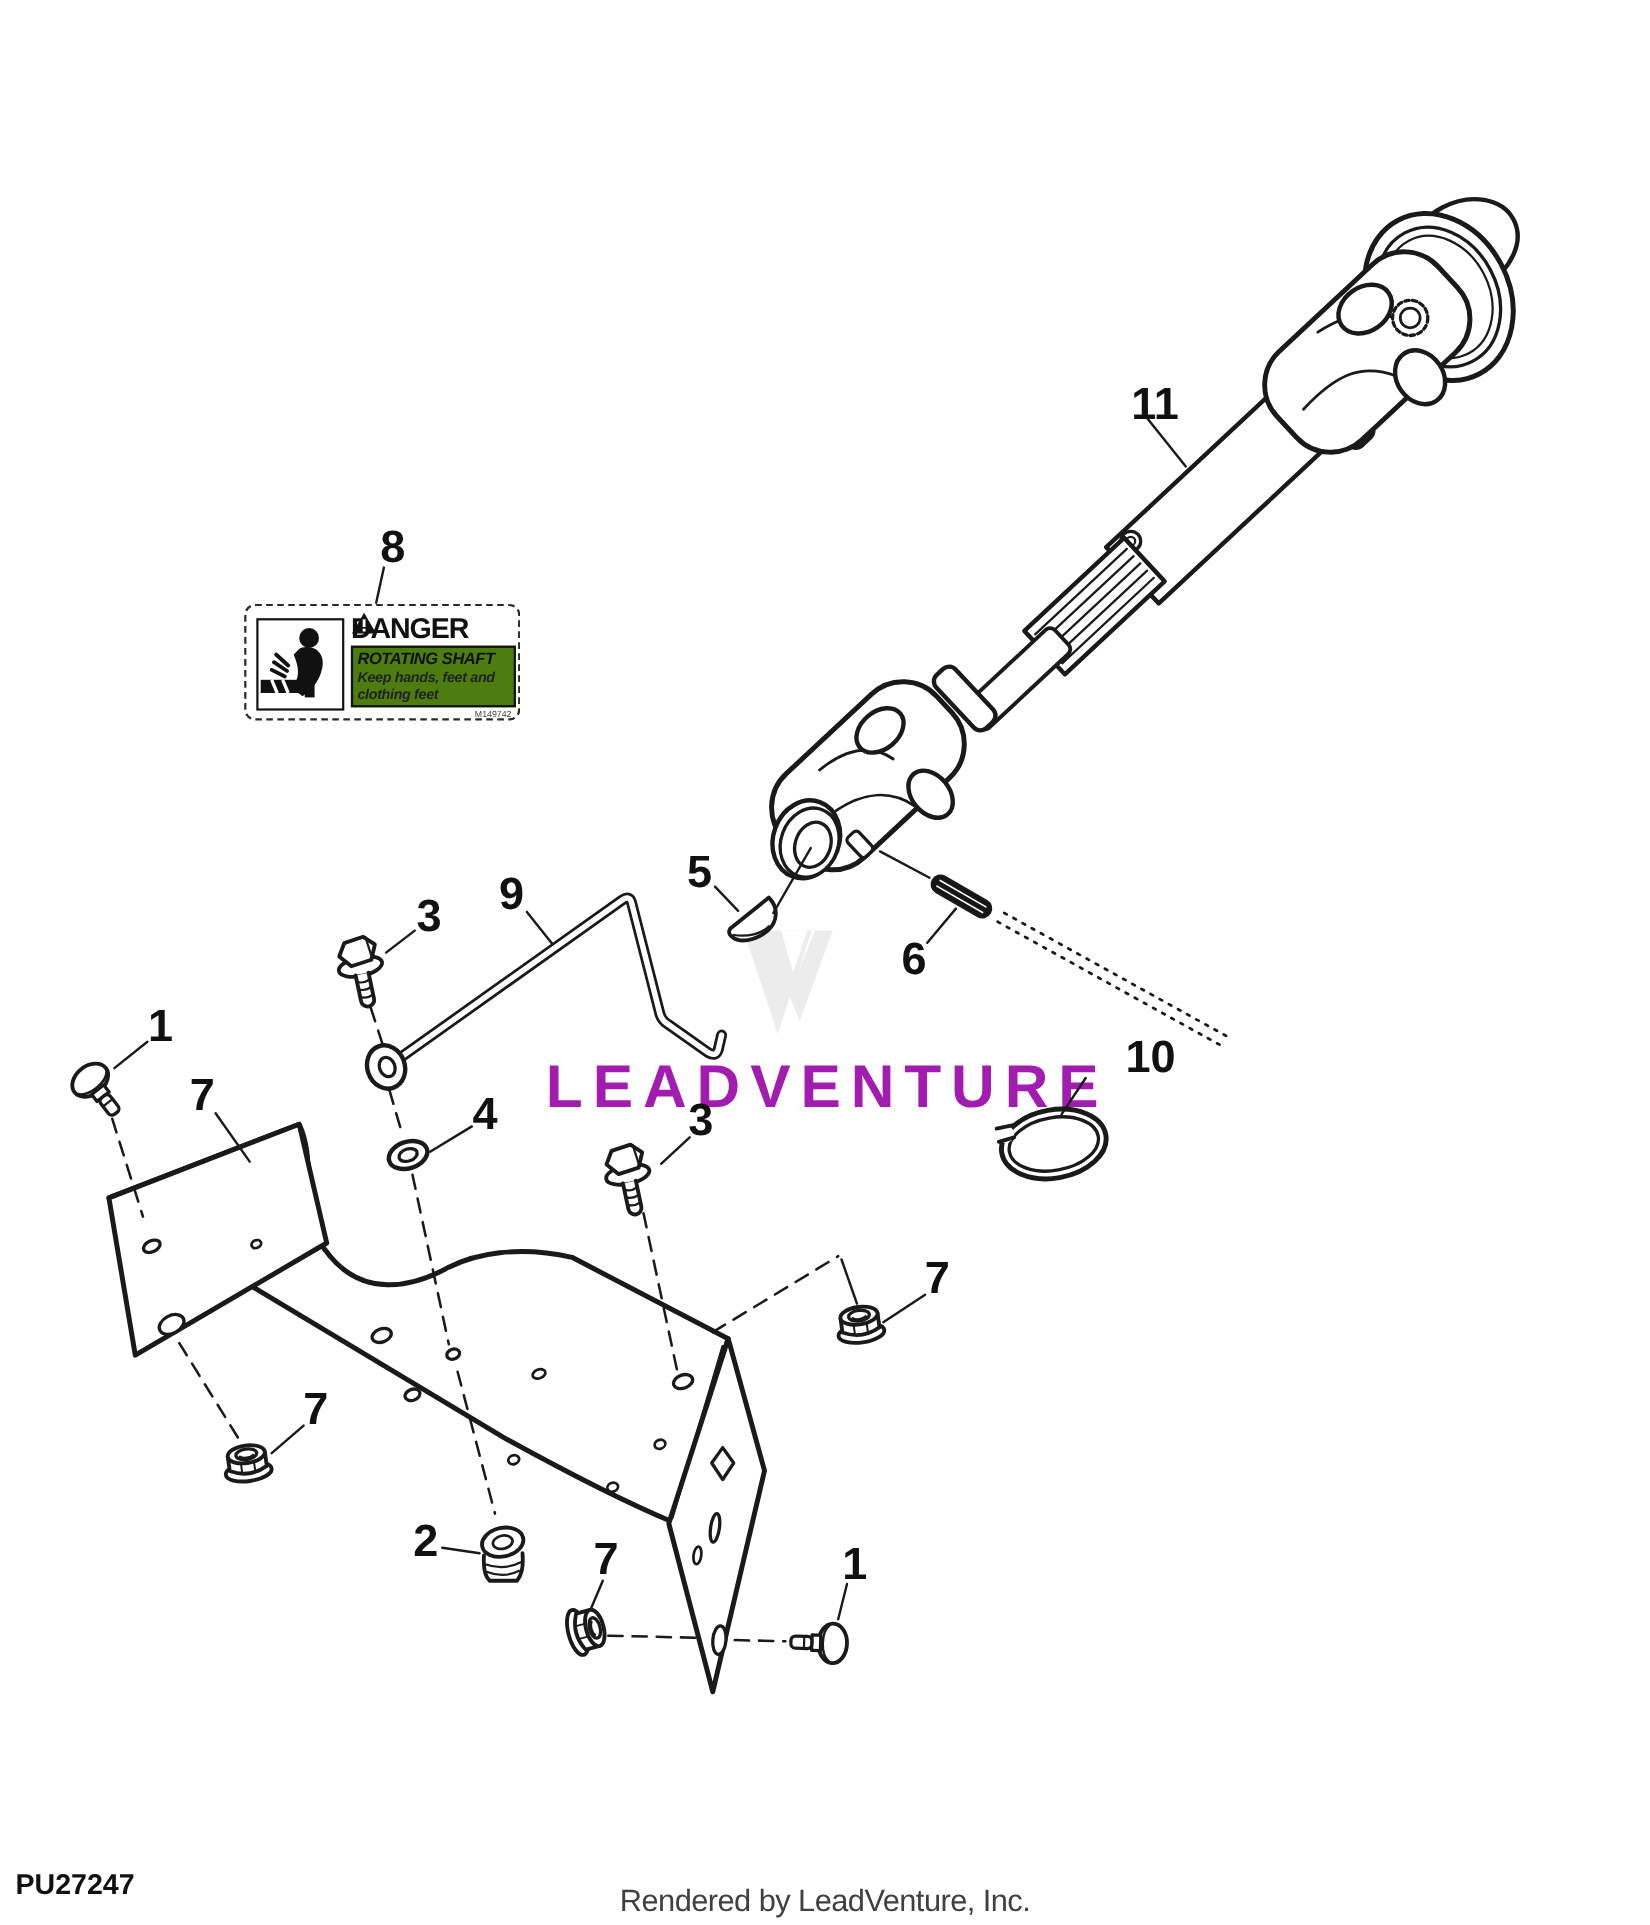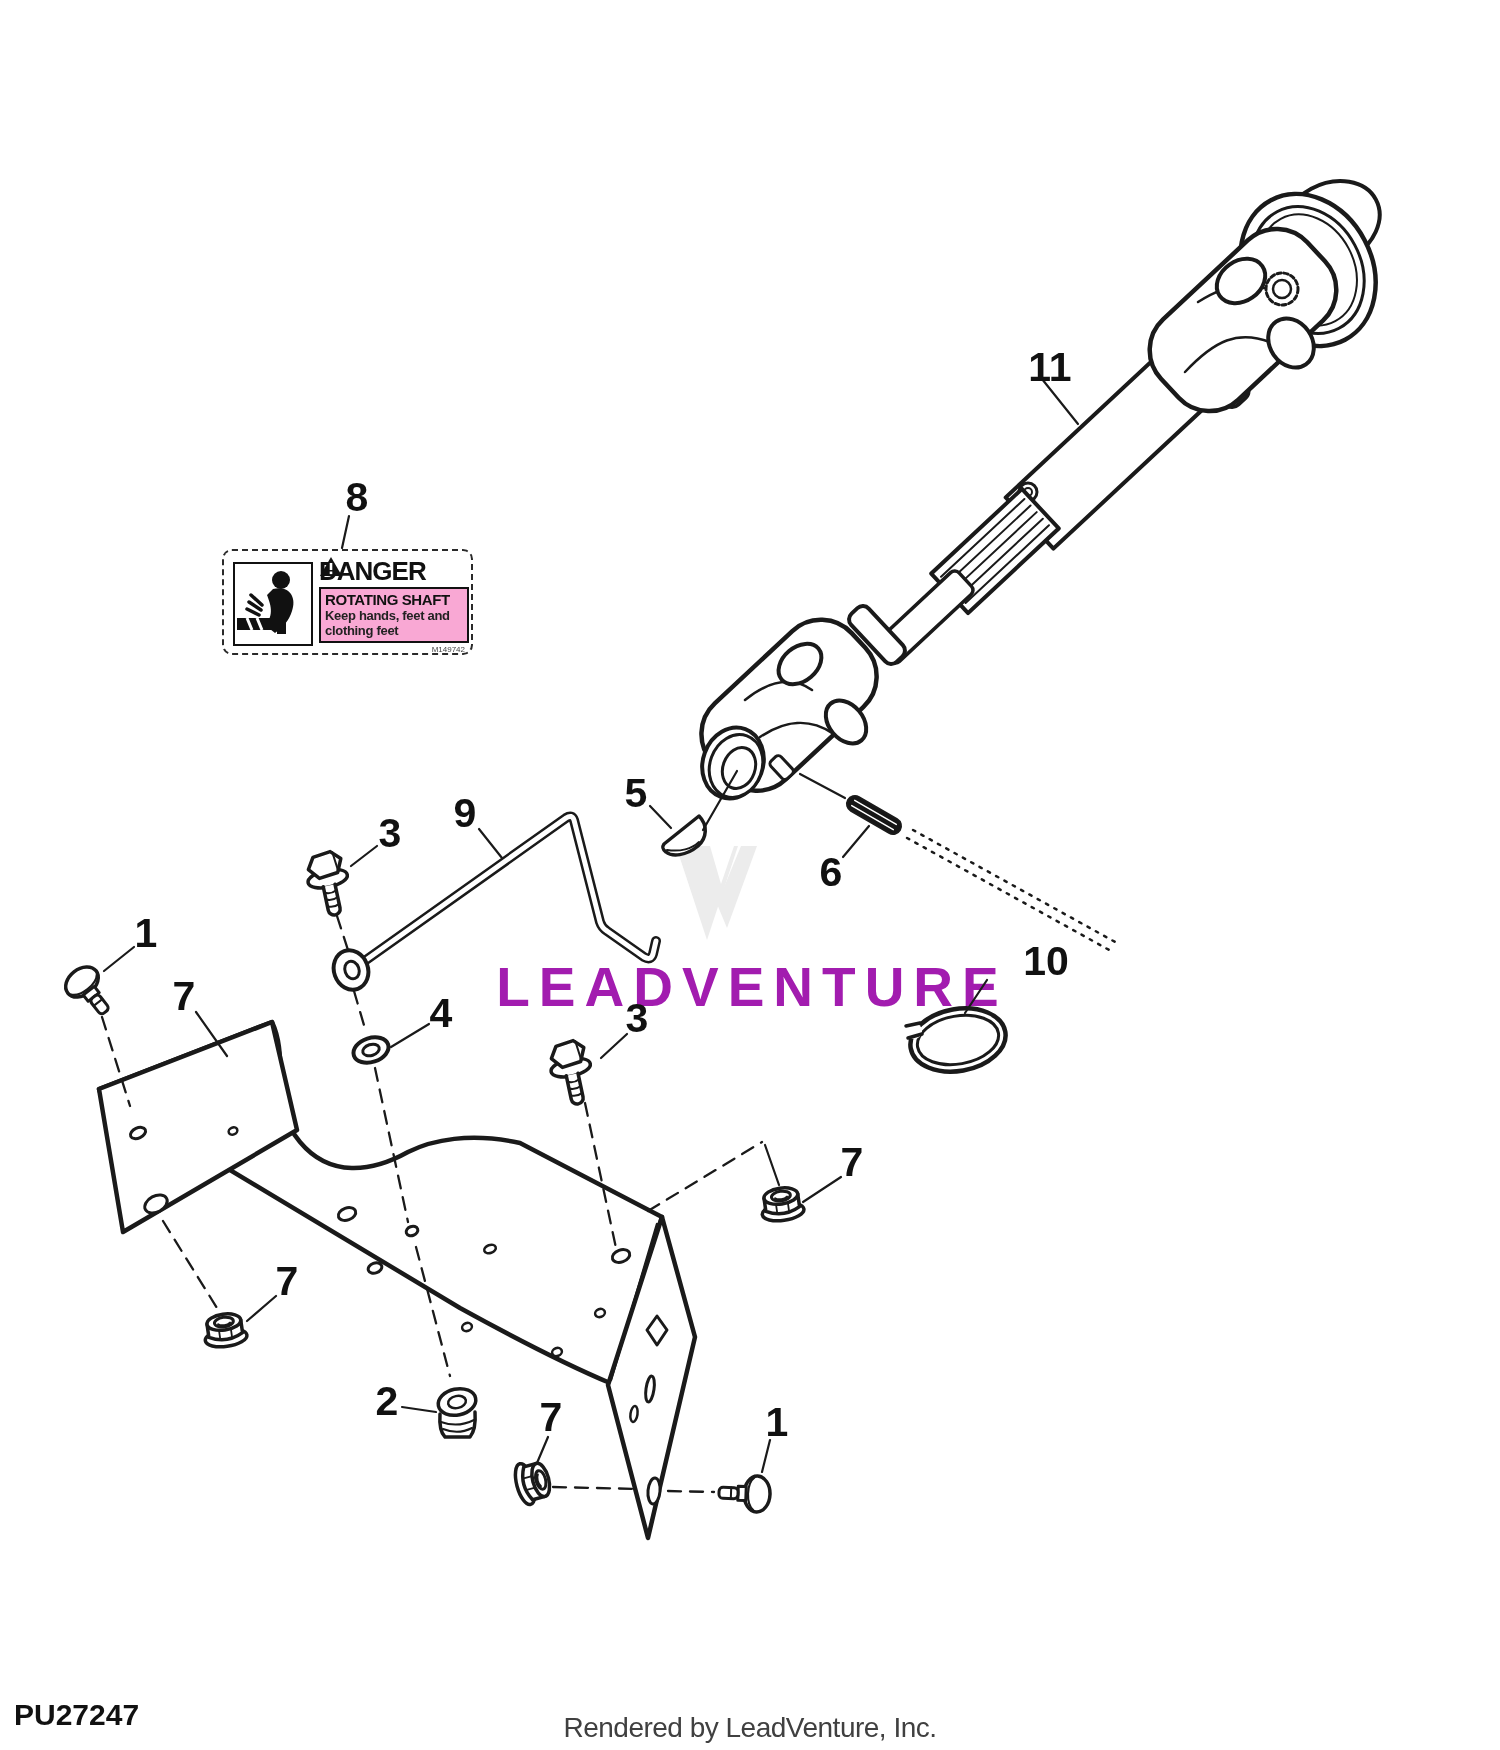--- a/index.html
+++ b/index.html
@@ -25,28 +25,28 @@
   }
   .decal-pictobox{
     position:absolute;left:9px;top:11px;width:80px;height:84px;
     border:2.5px solid #111;box-sizing:border-box;background:#fff;
   }
   .decal-right{position:absolute;left:95px;top:5px;width:150px;}
   .decal-header{display:flex;align-items:center;gap:4px;height:30px;}
   .decal-danger{font-weight:bold;font-size:26px;letter-spacing:-1px;color:#111;}
   .decal-textbox{
     margin-top:1px;border:2px solid #111;box-sizing:border-box;width:150px;
-    padding:2px 4px 3px 4px;background:#f9a8d4;
+    padding:2px 4px 3px 4px;background:#4d7c0f;font-style:italic;
   }
   .decal-title{font-weight:bold;font-size:15px;letter-spacing:-0.4px;color:#111;}
   .decal-line{font-weight:bold;font-size:13px;letter-spacing:-0.3px;color:#222;}
   .decal-code{position:absolute;right:6px;bottom:-1px;font-size:8px;color:#444;}
   
   .footer-code{
-    position:absolute;left:14px;top:1698px;font-weight:bold;font-size:30px;color:#111;
+    position:absolute;left:14px;top:1698px;font-weight:bold;font-size:26px;color:#111;
   }
   .footer-credit{
     position:absolute;left:0;top:1712px;width:100%;text-align:center;
     font-size:28px;color:#404040;letter-spacing:-0.5px;
   }
   svg{position:absolute;left:0;top:0;}
 </style>
 </head>
 <body>
 

